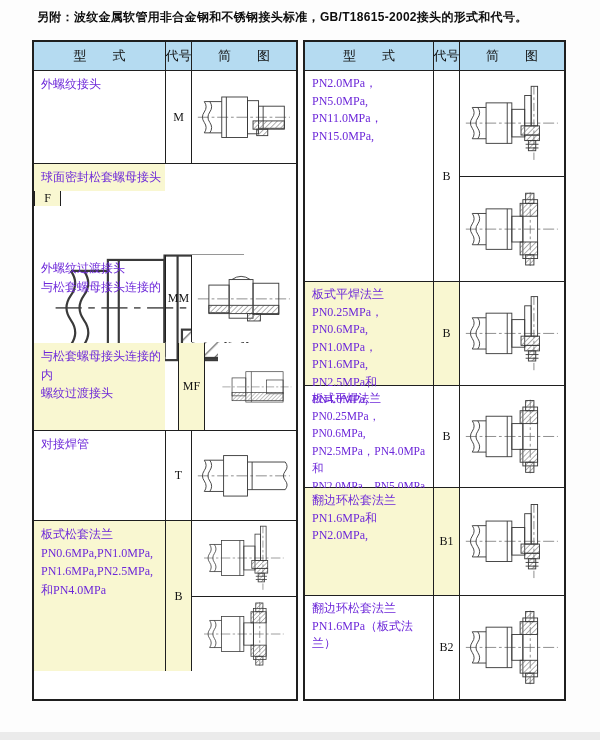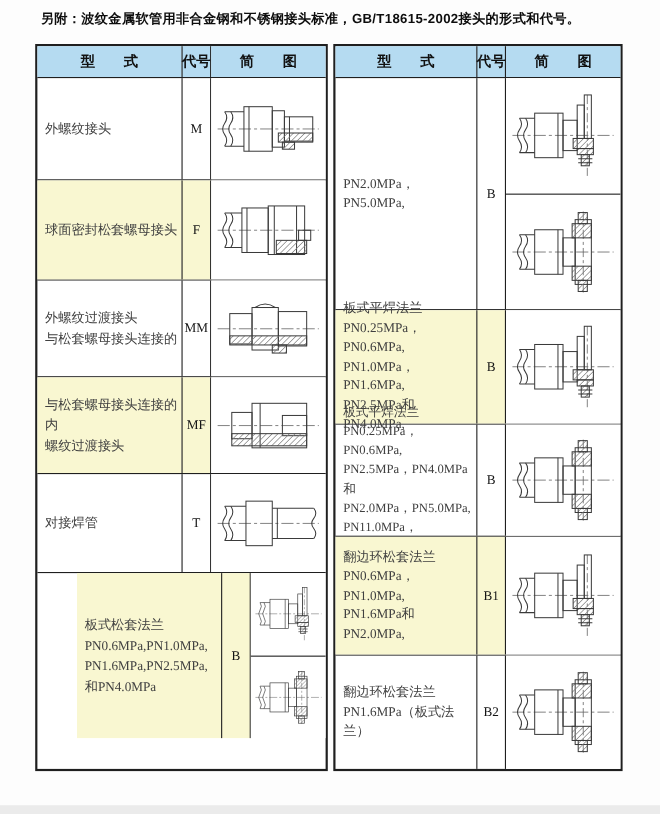--- a/index.html
+++ b/index.html
@@ -17,38 +17,38 @@
     white-space: nowrap;
   }
   .tables { position: absolute; left: 32px; top: 40px; display: flex; gap: 5px; }
   .tbl { border: 2px solid var(--bc, #1f1f1f); background: #fff; }
   #tbl-left  { width: 266px; }
   #tbl-right { width: 263px; }
   .row { display: flex; border-top: 1.5px solid var(--bc, #1f1f1f); }
   .row.header { border-top: none; }
   .cell { position: relative; }
   .c-type {
-    width: 131px; display: flex; flex-direction: column; justify-content: center;
-    padding: 4px 2px 4px 7px; font-size: 12px; line-height: 18.5px; color: #404040;
+    width: 131px; display: flex; flex-direction: column; justify-content: flex-start;
+    padding: 4px 2px 4px 7px; font-size: 12px; line-height: 18.5px; color: #6d28d9;
   }
   #tbl-right .c-type { width: 128px; line-height: 17.5px; }
   .c-type.tight { line-height: 15.8px; font-size: 11.5px; }
   .c-code {
     width: 27px; border-left: 1.5px solid var(--bc, #1f1f1f); border-right: 1.5px solid var(--bc, #1f1f1f);
     display: flex; align-items: center; justify-content: center; font-size: 12px; color: #141414;
   }
   .c-diag { flex: 1; display: flex; flex-direction: column; background: #fff; }
   .sub { flex: 1; display: flex; align-items: center; justify-content: center; overflow: hidden; }
   .sub + .sub { border-top: 1.5px solid var(--bc, #1f1f1f); }
   .sub svg { width: 92%; height: 94%; }
   .hl .c-type, .hl .c-code { background: var(--yellow, #f9f7d1); }
   .row.header .cell {
     background: var(--blue, #b5dbf1); display: flex; flex-direction: row;
     align-items: center; justify-content: center; padding: 0;
-    font-weight: 700; font-size: 13px; white-space: pre; color: #111;
+    font-weight: 400; font-size: 13px; white-space: pre; color: #111;
   }
   .footer-strip { position: absolute; left: 0; right: 0; bottom: 0; height: 8px; background: #ebebeb; }
 </style>
 </head>
 <body style="background: rgb(253, 253, 253);">
 
 <div class="page">
   <div class="title">另附：波纹金属软管用非合金钢和不锈钢接头标准，GB/T18615-2002接头的形式和代号。</div>
   <div class="tables">
     <div class="tbl" id="tbl-left">
@@ -79,21 +79,21 @@
                 <line x1="33" y1="22" x2="33" y2="66" stroke="#3a3a3a" stroke-width="1" fill="none"></line>
                 <rect x="56" y="26" width="12" height="36" fill="none" stroke="#3a3a3a" stroke-width="1"></rect>
                 <rect x="68" y="32" width="28" height="24" fill="none" stroke="#3a3a3a" stroke-width="1"></rect>
                 <line x1="73" y1="32" x2="73" y2="56" stroke="#3a3a3a" stroke-width="1" fill="none"></line>
                 <rect x="62" y="48" width="34" height="9" fill="url(#h0)" stroke="#3a3a3a" stroke-width="1"></rect>
                 <rect x="66" y="57" width="12" height="7" fill="url(#h0)" stroke="#3a3a3a" stroke-width="1"></rect>
               </svg>
             </div>
           </div>
         </div>
-        <div class="row hl" style="height: 91px;">
+        <div class="row hl" style="height: 91px; flex-direction: column;">
           <div class="cell c-type">
             <div>球面密封松套螺母接头</div>
           </div>
           <div class="cell c-code">F</div>
           <div class="cell c-diag">
             <div class="sub">
               <svg viewBox="0 0 104 88" preserveAspectRatio="xMidYMid meet">
                 <defs>
                   <pattern id="h1" patternUnits="userSpaceOnUse" width="4" height="4" patternTransform="rotate(45)">
                     <line x1="0" y1="0" x2="0" y2="4" stroke="#7a7a7a" stroke-width="1.3"></line>
@@ -133,21 +133,21 @@
                 <rect x="14" y="29" width="22" height="30" fill="none" stroke="#3a3a3a" stroke-width="1"></rect>
                 <rect x="36" y="23" width="26" height="42" fill="none" stroke="#3a3a3a" stroke-width="1"></rect>
                 <path d="M39 23 q10 -7 20 0" fill="none" stroke="#3a3a3a" stroke-width="1"></path>
                 <rect x="62" y="27" width="28" height="34" fill="none" stroke="#3a3a3a" stroke-width="1"></rect>
                 <rect x="14" y="51" width="76" height="9" fill="url(#h2)" stroke="#3a3a3a" stroke-width="1"></rect>
                 <rect x="56" y="60" width="14" height="8" fill="url(#h2)" stroke="#3a3a3a" stroke-width="1"></rect>
               </svg>
             </div>
           </div>
         </div>
-        <div class="row hl" style="height: 88px;">
+        <div class="row hl" style="height: 88px; gap: 13px;">
           <div class="cell c-type">
             <div>与松套螺母接头连接的内</div>
             <div>螺纹过渡接头</div>
           </div>
           <div class="cell c-code">MF</div>
           <div class="cell c-diag">
             <div class="sub">
               <svg viewBox="0 0 104 88" preserveAspectRatio="xMidYMid meet">
                 <defs>
                   <pattern id="h3" patternUnits="userSpaceOnUse" width="4" height="4" patternTransform="rotate(45)">
@@ -184,21 +184,21 @@
                 <line x1="9" y1="61" x2="30" y2="61" stroke="#3a3a3a" stroke-width="1" fill="none"></line>
                 <rect x="30" y="22" width="26" height="44" fill="none" stroke="#3a3a3a" stroke-width="1"></rect>
                 <line x1="56" y1="29" x2="97" y2="29" stroke="#3a3a3a" stroke-width="1" fill="none"></line>
                 <line x1="56" y1="59" x2="97" y2="59" stroke="#3a3a3a" stroke-width="1" fill="none"></line>
                 <line x1="61" y1="29" x2="61" y2="59" stroke="#3a3a3a" stroke-width="1" fill="none"></line>
                 <path d="M97 29 q4 5 0 10 q-4 5 0 10 q4 5 0 10" fill="none" stroke="#3a3a3a" stroke-width="1"></path>
               </svg>
             </div>
           </div>
         </div>
-        <div class="row hl" style="height: 151px; padding-left: 36px;">
+        <div class="row hl" style="height: 151px;">
           <div class="cell c-type">
             <div>板式松套法兰</div>
             <div>PN0.6MPa,PN1.0MPa,</div>
             <div>PN1.6MPa,PN2.5MPa,</div>
             <div>和PN4.0MPa</div>
           </div>
           <div class="cell c-code">B</div>
           <div class="cell c-diag">
             <div class="sub">
               <svg viewBox="0 0 104 88" preserveAspectRatio="xMidYMid meet">
@@ -253,20 +253,21 @@
       </div>
     <div class="tbl" id="tbl-right">
         <div class="row header" style="height: 28px;">
           <div class="cell c-type">型　　式</div>
           <div class="cell c-code">代号</div>
           <div class="cell c-diag">简　　图</div>
         </div>
         <div class="row" style="height: 211px;">
           <div class="cell c-type">
             <div>PN2.0MPa，PN5.0MPa,</div>
+            <div>PN11.0MPa，PN15.0MPa,</div>
           </div>
           <div class="cell c-code">B</div>
           <div class="cell c-diag">
             <div class="sub">
               <svg viewBox="0 0 104 88" preserveAspectRatio="xMidYMid meet">
                 <defs>
                   <pattern id="h7" patternUnits="userSpaceOnUse" width="4" height="4" patternTransform="rotate(45)">
                     <line x1="0" y1="0" x2="0" y2="4" stroke="#7a7a7a" stroke-width="1.3"></line>
                   </pattern>
                 </defs>
@@ -380,21 +381,20 @@
                 <rect x="61" y="58" width="19" height="14" fill="url(#h10)" stroke="#3a3a3a" stroke-width="1"></rect>
                 <rect x="67" y="5" width="9" height="11" fill="url(#h10)" stroke="#3a3a3a" stroke-width="1"></rect>
                 <rect x="67" y="72" width="9" height="11" fill="url(#h10)" stroke="#3a3a3a" stroke-width="1"></rect>
               </svg>
             </div>
           </div>
         </div>
         <div class="row hl" style="height: 108px;">
           <div class="cell c-type">
             <div>翻边环松套法兰</div>
-            <div>PN0.6MPa，PN1.0MPa,</div>
             <div>PN1.6MPa和PN2.0MPa,</div>
           </div>
           <div class="cell c-code">B1</div>
           <div class="cell c-diag">
             <div class="sub">
               <svg viewBox="0 0 104 88" preserveAspectRatio="xMidYMid meet">
                 <defs>
                   <pattern id="h11" patternUnits="userSpaceOnUse" width="4" height="4" patternTransform="rotate(45)">
                     <line x1="0" y1="0" x2="0" y2="4" stroke="#7a7a7a" stroke-width="1.3"></line>
                   </pattern>

